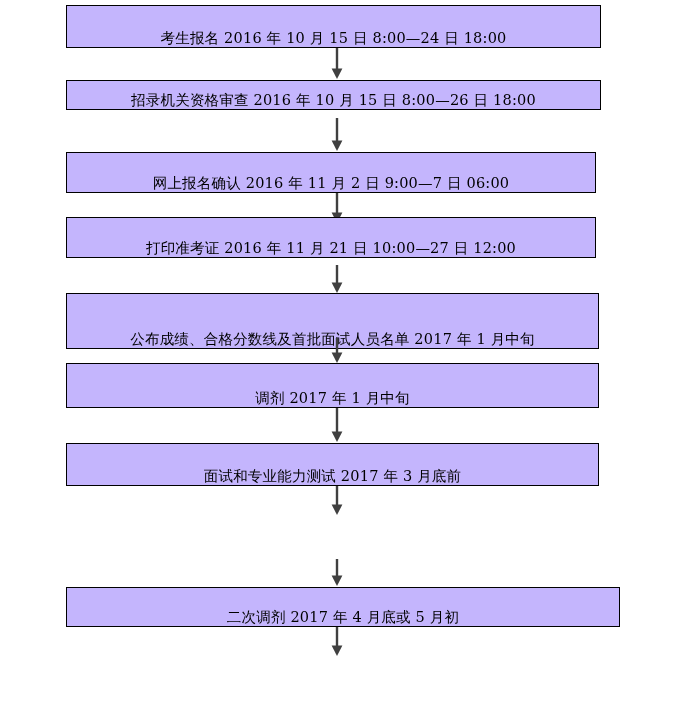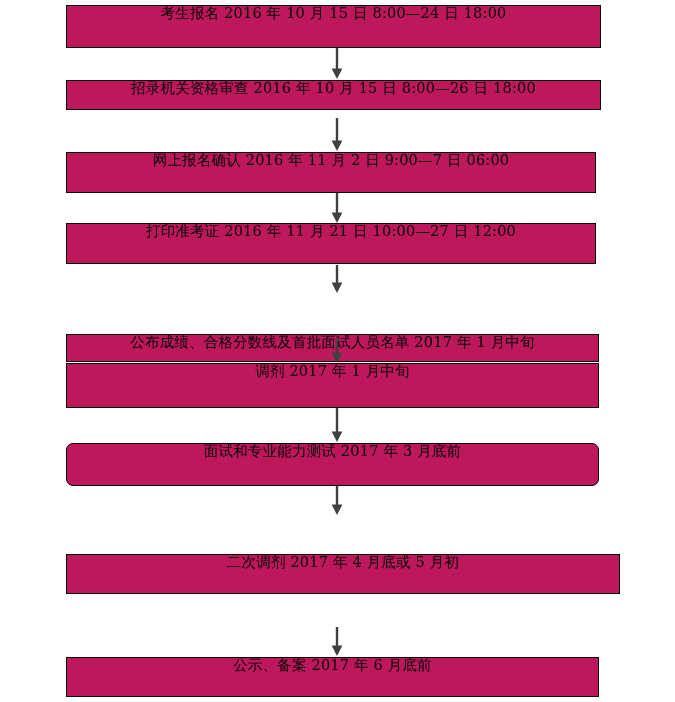--- a/index.html
+++ b/index.html
@@ -19,23 +19,23 @@
     position: relative;
     width: 675px;
     height: 702px;
     background: #ffffff;
   }
 
   .flow-step {
     position: absolute;
     box-sizing: border-box;
     border: 1.4px solid #000000;
-    background: #be185d;
+    background: #c4b5fd;
     display: flex;
-    align-items: flex-start;
+    align-items: flex-end;
     justify-content: center;
     overflow: hidden;
   }
 
   .step-label {
     font-family: "DejaVu Serif", "Liberation Serif", serif;
     font-size: 14.5px;
     line-height: 1.1;
     color: #000000;
     white-space: nowrap;
@@ -82,74 +82,71 @@
   <div class="flow-step" style="left:66px; top:152px; width:530px; height:41px;">
     <span class="step-label">网上报名确认 2016 年 11 月 2 日 9:00—7 日 06:00</span>
   </div>
   <div class="flow-arrow" style="top:193px; height:31px;">
     <svg width="14" height="31" viewBox="0 0 14 31" aria-hidden="true">
       <line x1="7" y1="0" x2="7" y2="21" stroke="#404040" stroke-width="2.4"></line>
       <polygon points="7,30 1.6,19.5 12.4,19.5" fill="#404040"></polygon>
     </svg>
   </div>
 
-  <div class="flow-step" style="left:66px; top:223px; width:530px; height:41px;">
+  <div class="flow-step" style="left:66px; top:217px; width:530px; height:41px;">
     <span class="step-label">打印准考证 2016 年 11 月 21 日 10:00—27 日 12:00</span>
   </div>
   <div class="flow-arrow" style="top:265px; height:29px;">
     <svg width="14" height="29" viewBox="0 0 14 29" aria-hidden="true">
       <line x1="7" y1="0" x2="7" y2="19" stroke="#404040" stroke-width="2.4"></line>
       <polygon points="7,28 1.6,17.5 12.4,17.5" fill="#404040"></polygon>
     </svg>
   </div>
 
-  <div class="flow-step" style="left:66px; top:293px; width:533px; height:28px;margin-top:41px;">
+  <div class="flow-step" style="left:66px; top:293px; width:533px; height:56px;">
     <span class="step-label">公布成绩、合格分数线及首批面试人员名单 2017 年 1 月中旬</span>
   </div>
   <div class="flow-arrow" style="top:338px; height:26px;">
     <svg width="14" height="26" viewBox="0 0 14 26" aria-hidden="true">
       <line x1="7" y1="0" x2="7" y2="16" stroke="#404040" stroke-width="2.4"></line>
       <polygon points="7,25 1.6,14.5 12.4,14.5" fill="#404040"></polygon>
     </svg>
   </div>
 
   <div class="flow-step" style="left:66px; top:363px; width:533px; height:45px;">
     <span class="step-label">调剂 2017 年 1 月中旬</span>
   </div>
   <div class="flow-arrow" style="top:408px; height:35px;">
     <svg width="14" height="35" viewBox="0 0 14 35" aria-hidden="true">
       <line x1="7" y1="0" x2="7" y2="25" stroke="#404040" stroke-width="2.4"></line>
       <polygon points="7,34 1.6,23.5 12.4,23.5" fill="#404040"></polygon>
     </svg>
   </div>
 
-  <div class="flow-step" style="left:66px; top:443px; width:533px; height:43px;border-radius:7px;">
+  <div class="flow-step" style="left:66px; top:443px; width:533px; height:43px;">
     <span class="step-label">面试和专业能力测试 2017 年 3 月底前</span>
   </div>
   <div class="flow-arrow" style="top:486px; height:30px;">
     <svg width="14" height="30" viewBox="0 0 14 30" aria-hidden="true">
       <line x1="7" y1="0" x2="7" y2="20" stroke="#404040" stroke-width="2.4"></line>
       <polygon points="7,29 1.6,18.5 12.4,18.5" fill="#404040"></polygon>
     </svg>
   </div>
 
   <div class="flow-arrow" style="top:559px; height:28px;">
     <svg width="14" height="28" viewBox="0 0 14 28" aria-hidden="true">
       <line x1="7" y1="0" x2="7" y2="18" stroke="#404040" stroke-width="2.4"></line>
       <polygon points="7,27 1.6,16.5 12.4,16.5" fill="#404040"></polygon>
     </svg>
   </div>
 
-  <div class="flow-step" style="left:66px; top:554px; width:554px; height:40px;">
+  <div class="flow-step" style="left:66px; top:587px; width:554px; height:40px;">
     <span class="step-label">二次调剂 2017 年 4 月底或 5 月初</span>
   </div>
   <div class="flow-arrow" style="top:627px; height:30px;">
     <svg width="14" height="30" viewBox="0 0 14 30" aria-hidden="true">
       <line x1="7" y1="0" x2="7" y2="20" stroke="#404040" stroke-width="2.4"></line>
       <polygon points="7,29 1.6,18.5 12.4,18.5" fill="#404040"></polygon>
     </svg>
   </div>
 
-  <div class="flow-step" style="left:66px; top:657px; width:533px; height:40px;">
-    <span class="step-label">公示、备案 2017 年 6 月底前</span>
-  </div>
 
 </div>
 
 </body></html>

